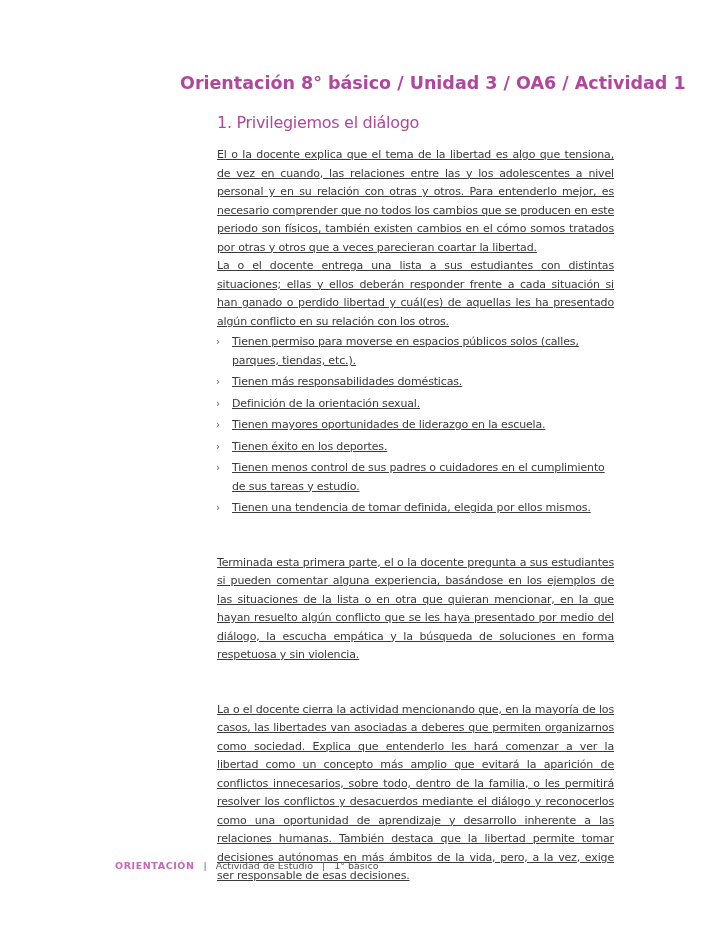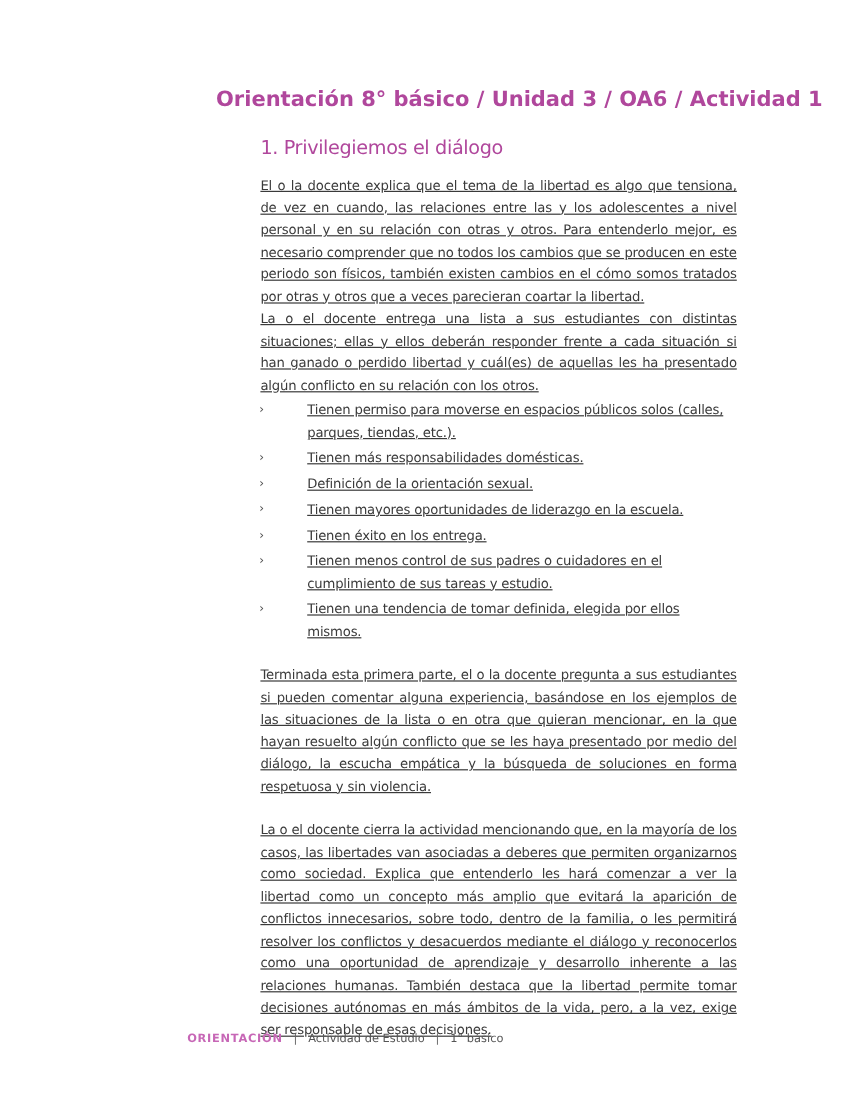--- a/index.html
+++ b/index.html
@@ -43,21 +43,21 @@
       line-height: 18.5px;
       color: #3a3a3a;
       text-decoration: underline;
     }
     .para {
       margin: 0;
       text-align: justify;
       letter-spacing: -0.15px;
     }
     .para + .para, .bullets + .para {
-      margin-top: 18px;
+      margin-top: 36px;
     }
     .para.p1 { }
     .para.p2 { margin-top: 0; }
     .bullets {
       list-style: none;
       margin: 2px 0 0 0;
       padding: 0;
     }
     .bullets li {
       position: relative;
@@ -69,35 +69,33 @@
       position: absolute;
       left: -1px;
       top: 0;
       font-size: 10px;
       color: #555;
     }
     .bullets li .text {
       display: block;
       padding-left: 4px;
       text-indent: 0;
-      margin-left: 24px;
     }
     .footer {
       position: absolute;
       left: 115px;
       top: 860px;
       font-size: 9.5px;
       color: #555;
       white-space: nowrap;
     }
     .footer .brand {
       color: #c767b6;
       font-weight: bold;
       letter-spacing: 0.6px;
-      margin-left: 41px;
     }
     .footer .sep {
       margin: 0 9px;
       color: #666;
     }
   </style>
 </head>
 <body>
 
 <h1 class="page-title">Orientación 8° básico / Unidad 3 / OA6 / Actividad 1</h1>
@@ -121,21 +119,21 @@
     <li>
       <span class="marker">›</span>
       <span class="text">Definición de la orientación sexual.</span>
     </li>
     <li>
       <span class="marker">›</span>
       <span class="text">Tienen mayores oportunidades de liderazgo en la escuela.</span>
     </li>
     <li>
       <span class="marker">›</span>
-      <span class="text">Tienen éxito en los entrega.</span>
+      <span class="text">Tienen éxito en los deportes.</span>
     </li>
     <li>
       <span class="marker">›</span>
       <span class="text">Tienen menos control de sus padres o cuidadores en el cumplimiento de sus tareas y estudio.</span>
     </li>
     <li>
       <span class="marker">›</span>
       <span class="text">Tienen una tendencia de tomar definida, elegida por ellos mismos.</span>
     </li>
   </ul>

